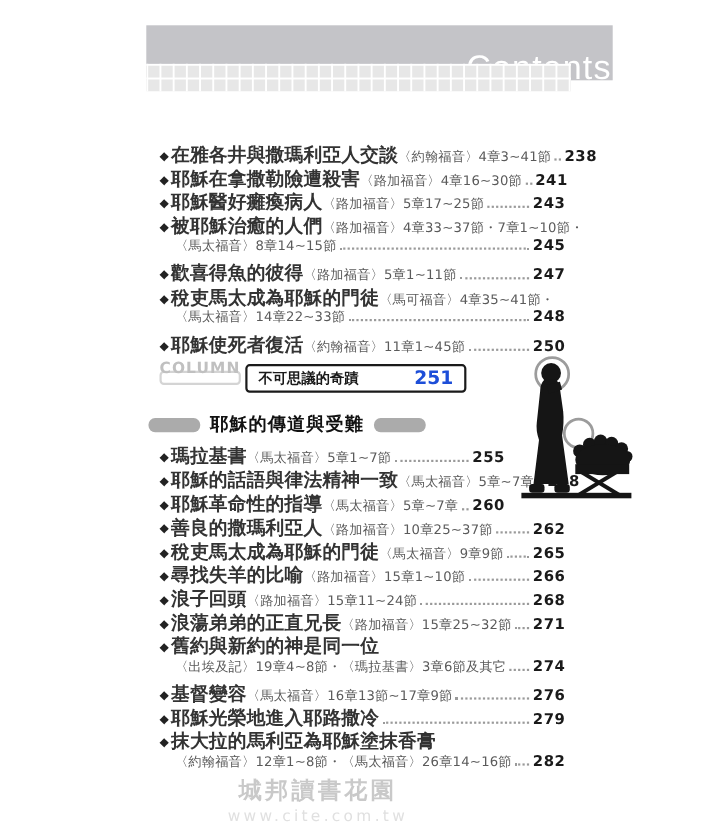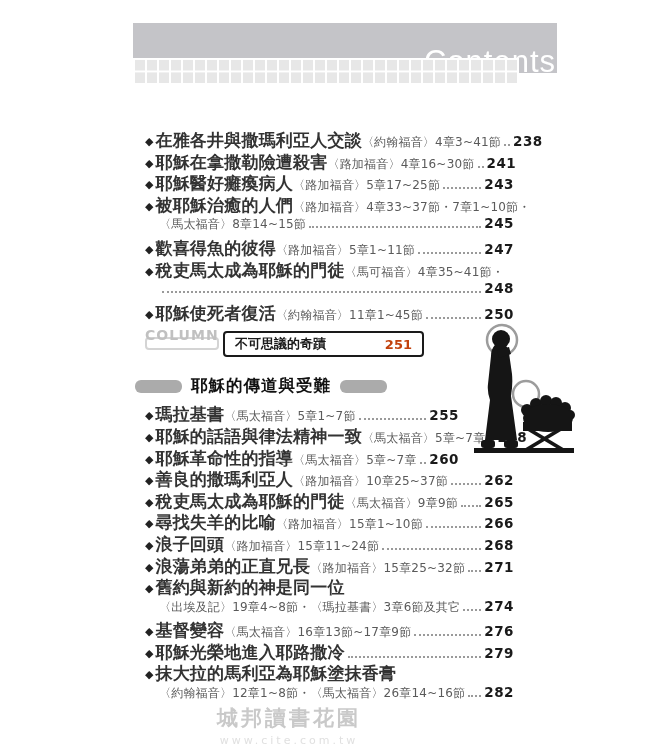--- a/index.html
+++ b/index.html
@@ -45,31 +45,31 @@
   }
   .column-tag-box {
     border:2px solid #d4d4d4; border-radius:4px; height:13px; width:74px; margin-top:-5px;
   }
   .column-box {
     flex:0 0 auto; width:201px; height:26px; border:2px solid #1a1a1a; border-radius:4px;
     background:#fff; display:flex; align-items:center; justify-content:space-between;
     padding:0 10px; margin-top:2px;text-align:right;
   }
   .column-title { font-weight:bold; color:#1a1a1a; font-size:13px; }
-  .column-page { font-weight:bold; color:#c2410c; font-size:13px; }
+  .column-page { font-weight:bold; color:#1d4ed8; font-size:17px; }
   
   .section-head { display:flex; align-items:center; margin:19px 0 7px -10px; height:20px; }
   .bar { width:47px; height:13px; background:#ababab; border-radius:6px; flex:0 0 auto; }
   .section-title { font-weight:bold; color:#111; font-size:16.5px; letter-spacing:1px; margin:0 9px;text-align:right; }
   
   .illus { position:absolute; left:468px; top:322px; width:110px; height:138px; }
   
   .footer { position:absolute; left:0; width:578px; top:704px; text-align:center; }
   .brand { color:#c9c9c9; font-weight:bold; font-size:21px; letter-spacing:3px; }
-  .site-url { color:#e0e0e0; font-size:11px; letter-spacing:3px; margin-top:2px; }
+  .site-url { color:#e0e0e0; font-size:14px; letter-spacing:3px; margin-top:2px; }
 </style>
 </head>
 <body>
 
 <div class="page">
 
   <div class="header-band">
     <div class="contents-title">Contents</div>
   </div>
   <div class="header-squares"></div>
@@ -113,20 +113,21 @@
       <span class="r">〈路加福音〉5章1~11節</span>
       <span class="lead"></span>
       <span class="pg">247</span>
     </div>
     <div class="row">
       <span class="dia">◆</span>
       <span class="t">稅吏馬太成為耶穌的門徒</span>
       <span class="r">〈馬可福音〉4章35~41節・</span>
     </div>
     <div class="row cont">
+      <span class="r">〈馬太福音〉14章22~33節</span>
       <span class="lead"></span>
       <span class="pg">248</span>
     </div>
     <div class="row">
       <span class="dia">◆</span>
       <span class="t">耶穌使死者復活</span>
       <span class="r">〈約翰福音〉11章1~45節</span>
       <span class="lead"></span>
       <span class="pg">250</span>
     </div>

